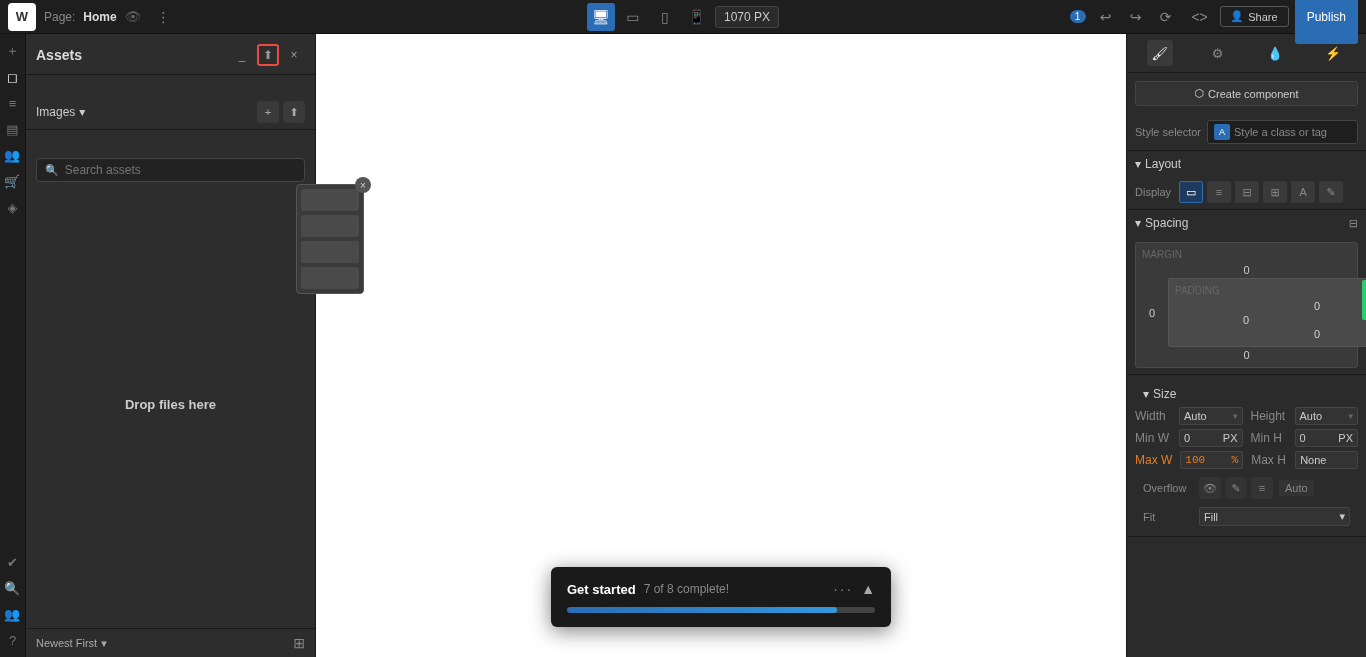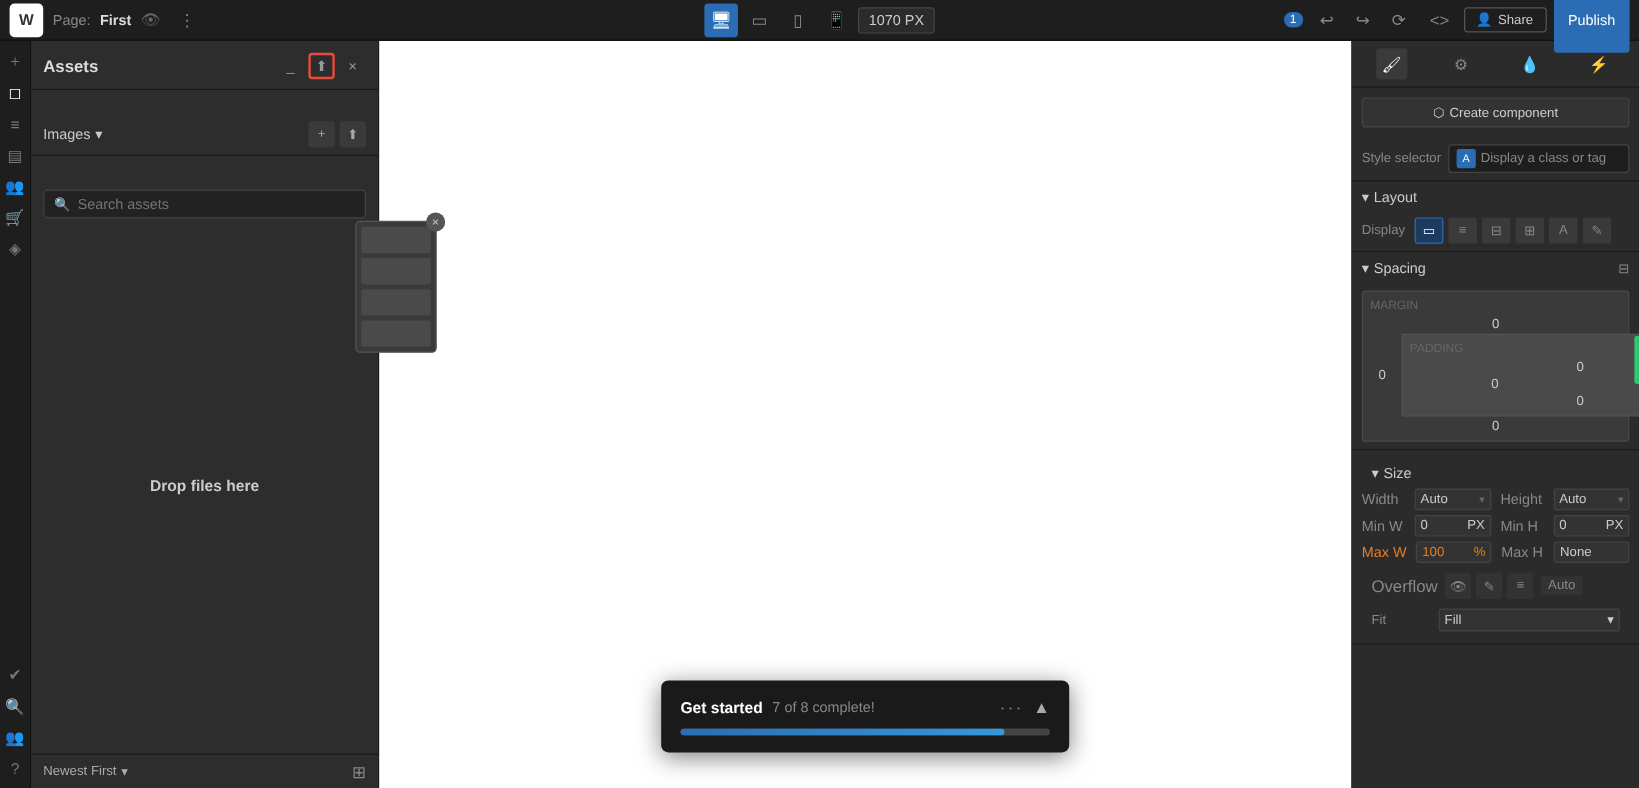--- a/index.html
+++ b/index.html
@@ -248,21 +248,21 @@
       flex: 1; background: #333; border: 1px solid #444; border-radius: 2px;
       color: #ccc; font-size: 11px; padding: 2px 4px;
       display: flex; align-items: center; justify-content: space-between;
     }
     .size-arrow { color: #666; font-size: 9px; }
 
     
     .overflow-row {
       display: flex; align-items: center; gap: 6px; padding: 4px 8px;
     }
-    .overflow-label { font-size: 14px; color: #888; min-width: 50px; }
+    .overflow-label { font-size: 11px; color: #888; min-width: 50px; }
     .overflow-icons { display: flex; gap: 4px; }
     .ov-icon {
       width: 22px; height: 22px; background: #333; border-radius: 2px;
       display: flex; align-items: center; justify-content: center;
       color: #888; font-size: 11px; cursor: pointer;
     }
     .overflow-auto { font-size: 11px; color: #888; background: #333; padding: 2px 6px; border-radius: 2px; }
 
     
     .fit-row {
@@ -270,36 +270,36 @@
     }
     .fit-label { font-size: 11px; color: #888; min-width: 50px; }
     .fit-select {
       flex: 1; background: #333; border: 1px solid #444; border-radius: 2px;
       color: #ccc; font-size: 11px; padding: 2px 4px;
       display: flex; align-items: center; justify-content: space-between;
     }
 
     
     .max-w-label { color: #e67e22 !important; }
-    .max-w-val { color: #e67e22 !important; }
+    .max-w-val { color: #e67e22 !important; font-family: Liberation Mono, monospace; }
 
     
     .green-bar {
       position: absolute; right: 0; top: 280px; width: 4px; height: 40px;
       background: #2ecc71; border-radius: 2px 0 0 2px;
     }
   </style>
 </head>
 <body>
 
 <div class="topbar">
   <div class="topbar-left">
     <div class="logo-btn">W</div>
     <span class="page-label">Page:</span>
-    <span class="page-name">First</span>
+    <span class="page-name">Home</span>
     <span class="eye-icon">👁</span>
     <div class="topbar-icon-btn">⋮</div>
   </div>
   <div class="topbar-center">
     <div class="topbar-icon-btn active">🖥</div>
     <div class="topbar-icon-btn">▭</div>
     <div class="topbar-icon-btn">▯</div>
     <div class="topbar-icon-btn">📱</div>
     <div class="px-display">1070 PX</div>
   </div>
@@ -418,21 +418,21 @@
 
     <button class="create-component-btn">
       <span>⬡</span>
       <span>Create component</span>
     </button>
 
     <div class="style-selector-row">
       <span class="style-selector-label">Style selector</span>
       <div class="style-selector-input">
         <div class="ss-icon">A</div>
-        <span class="ss-text">Display a class or tag</span>
+        <span class="ss-text">Style a class or tag</span>
       </div>
     </div>
 
     <div class="layout-section">
       <div class="section-header">
         <span class="section-title">
           <span>▾</span>
           <span>Layout</span>
         </span>
       </div>

